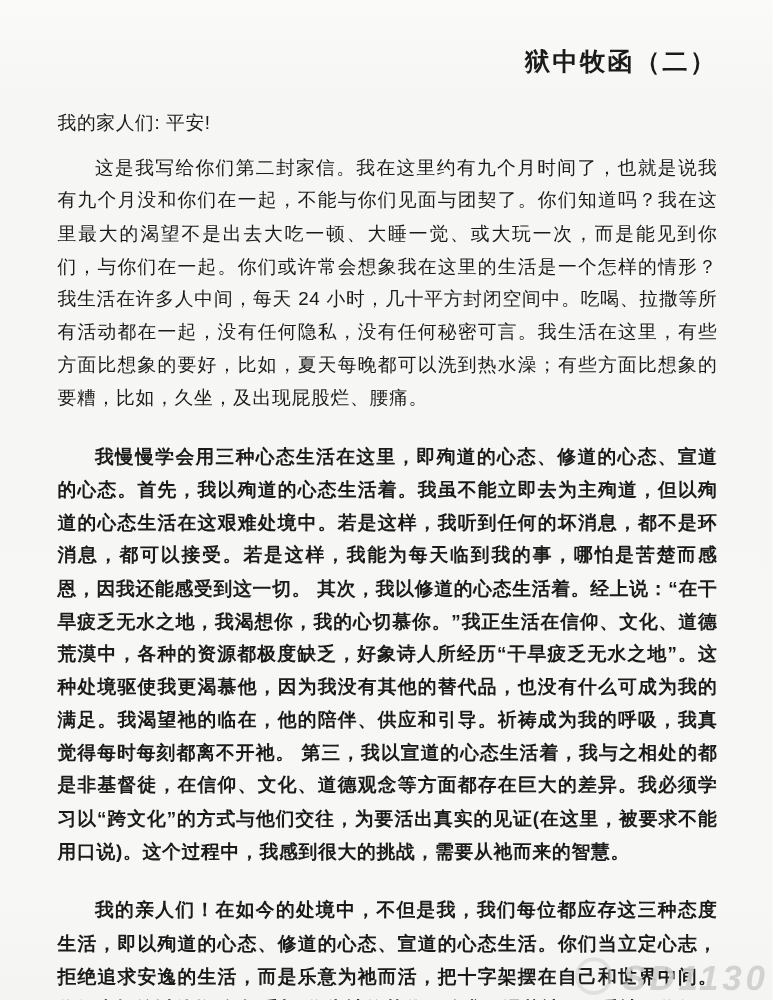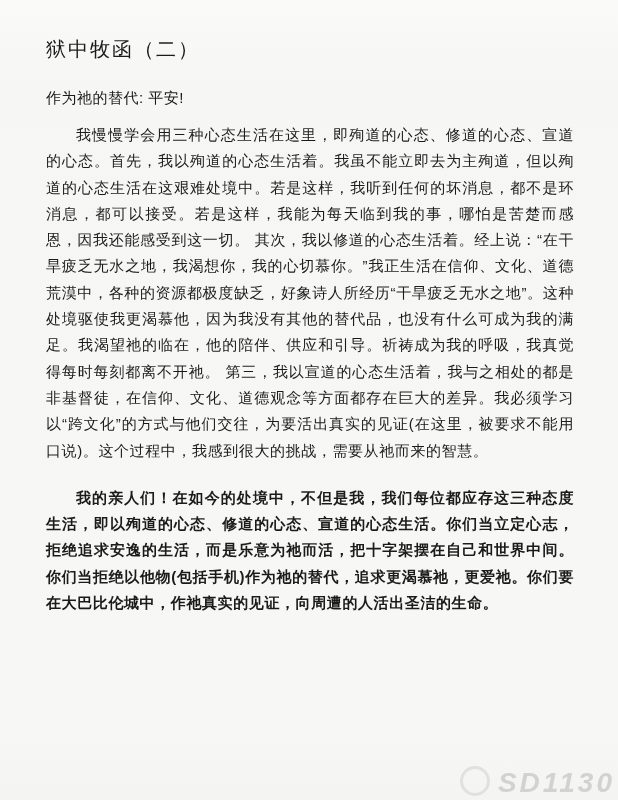--- a/index.html
+++ b/index.html
@@ -15,23 +15,23 @@
     font-family: "Liberation Sans", "DejaVu Sans", sans-serif;
   }
   .page {
     position: absolute;
     inset: 0;
     box-sizing: border-box;
     padding: 28px 44px 0 46px;
     color: #1b1b1b;
   }
   .title {
-    text-align: left;
+    text-align: right;
     font-size: 20px;
-    font-weight: normal;
+    font-weight: bold;
     letter-spacing: 2px;
     margin: 8px 0 16px 0;
   }
   .greeting {
     font-size: 15px;
     margin: 26px 0 0 0;
     letter-spacing: 0.5px;
   }
   .para {
     font-size: 15px;
@@ -67,20 +67,21 @@
     border: 3px solid #d6d6d3;
     border-radius: 50%;
     opacity: 0.65;
   }
 </style>
 </head>
 <body>
 
 <div class="page">
   <h1 class="title">狱中牧函（二）</h1>
-  <p class="greeting">作为祂的替代: 平安!</p>
+  <p class="greeting">我的家人们: 平安!</p>
+  <p class="para">这是我写给你们第二封家信。我在这里约有九个月时间了，也就是说我有九个月没和你们在一起，不能与你们见面与团契了。你们知道吗？我在这里最大的渴望不是出去大吃一顿、大睡一觉、或大玩一次，而是能见到你们，与你们在一起。你们或许常会想象我在这里的生活是一个怎样的情形？我生活在许多人中间，每天 24 小时，几十平方封闭空间中。吃喝、拉撒等所有活动都在一起，没有任何隐私，没有任何秘密可言。我生活在这里，有些方面比想象的要好，比如，夏天每晚都可以洗到热水澡；有些方面比想象的要糟，比如，久坐，及出现屁股烂、腰痛。</p>
   <p class="para">我慢慢学会用三种心态生活在这里，即殉道的心态、修道的心态、宣道的心态。首先，我以殉道的心态生活着。我虽不能立即去为主殉道，但以殉道的心态生活在这艰难处境中。若是这样，我听到任何的坏消息，都不是环消息，都可以接受。若是这样，我能为每天临到我的事，哪怕是苦楚而感恩，因我还能感受到这一切。 其次，我以修道的心态生活着。经上说：“在干旱疲乏无水之地，我渴想你，我的心切慕你。”我正生活在信仰、文化、道德荒漠中，各种的资源都极度缺乏，好象诗人所经历“干旱疲乏无水之地”。这种处境驱使我更渴慕他，因为我没有其他的替代品，也没有什么可成为我的满足。我渴望祂的临在，他的陪伴、供应和引导。祈祷成为我的呼吸，我真觉得每时每刻都离不开祂。 第三，我以宣道的心态生活着，我与之相处的都是非基督徒，在信仰、文化、道德观念等方面都存在巨大的差异。我必须学习以“跨文化”的方式与他们交往，为要活出真实的见证(在这里，被要求不能用口说)。这个过程中，我感到很大的挑战，需要从祂而来的智慧。</p>
   <p class="para">我的亲人们！在如今的处境中，不但是我，我们每位都应存这三种态度生活，即以殉道的心态、修道的心态、宣道的心态生活。你们当立定心志，拒绝追求安逸的生活，而是乐意为祂而活，把十字架摆在自己和世界中间。你们当拒绝以他物(包括手机)作为祂的替代，追求更渴慕祂，更爱祂。你们要在大巴比伦城中，作祂真实的见证，向周遭的人活出圣洁的生命。</p>
 
 </div>
 
 <div class="watermark-circle"></div>
 <div class="watermark">SD1130</div>
 
 </body></html>

